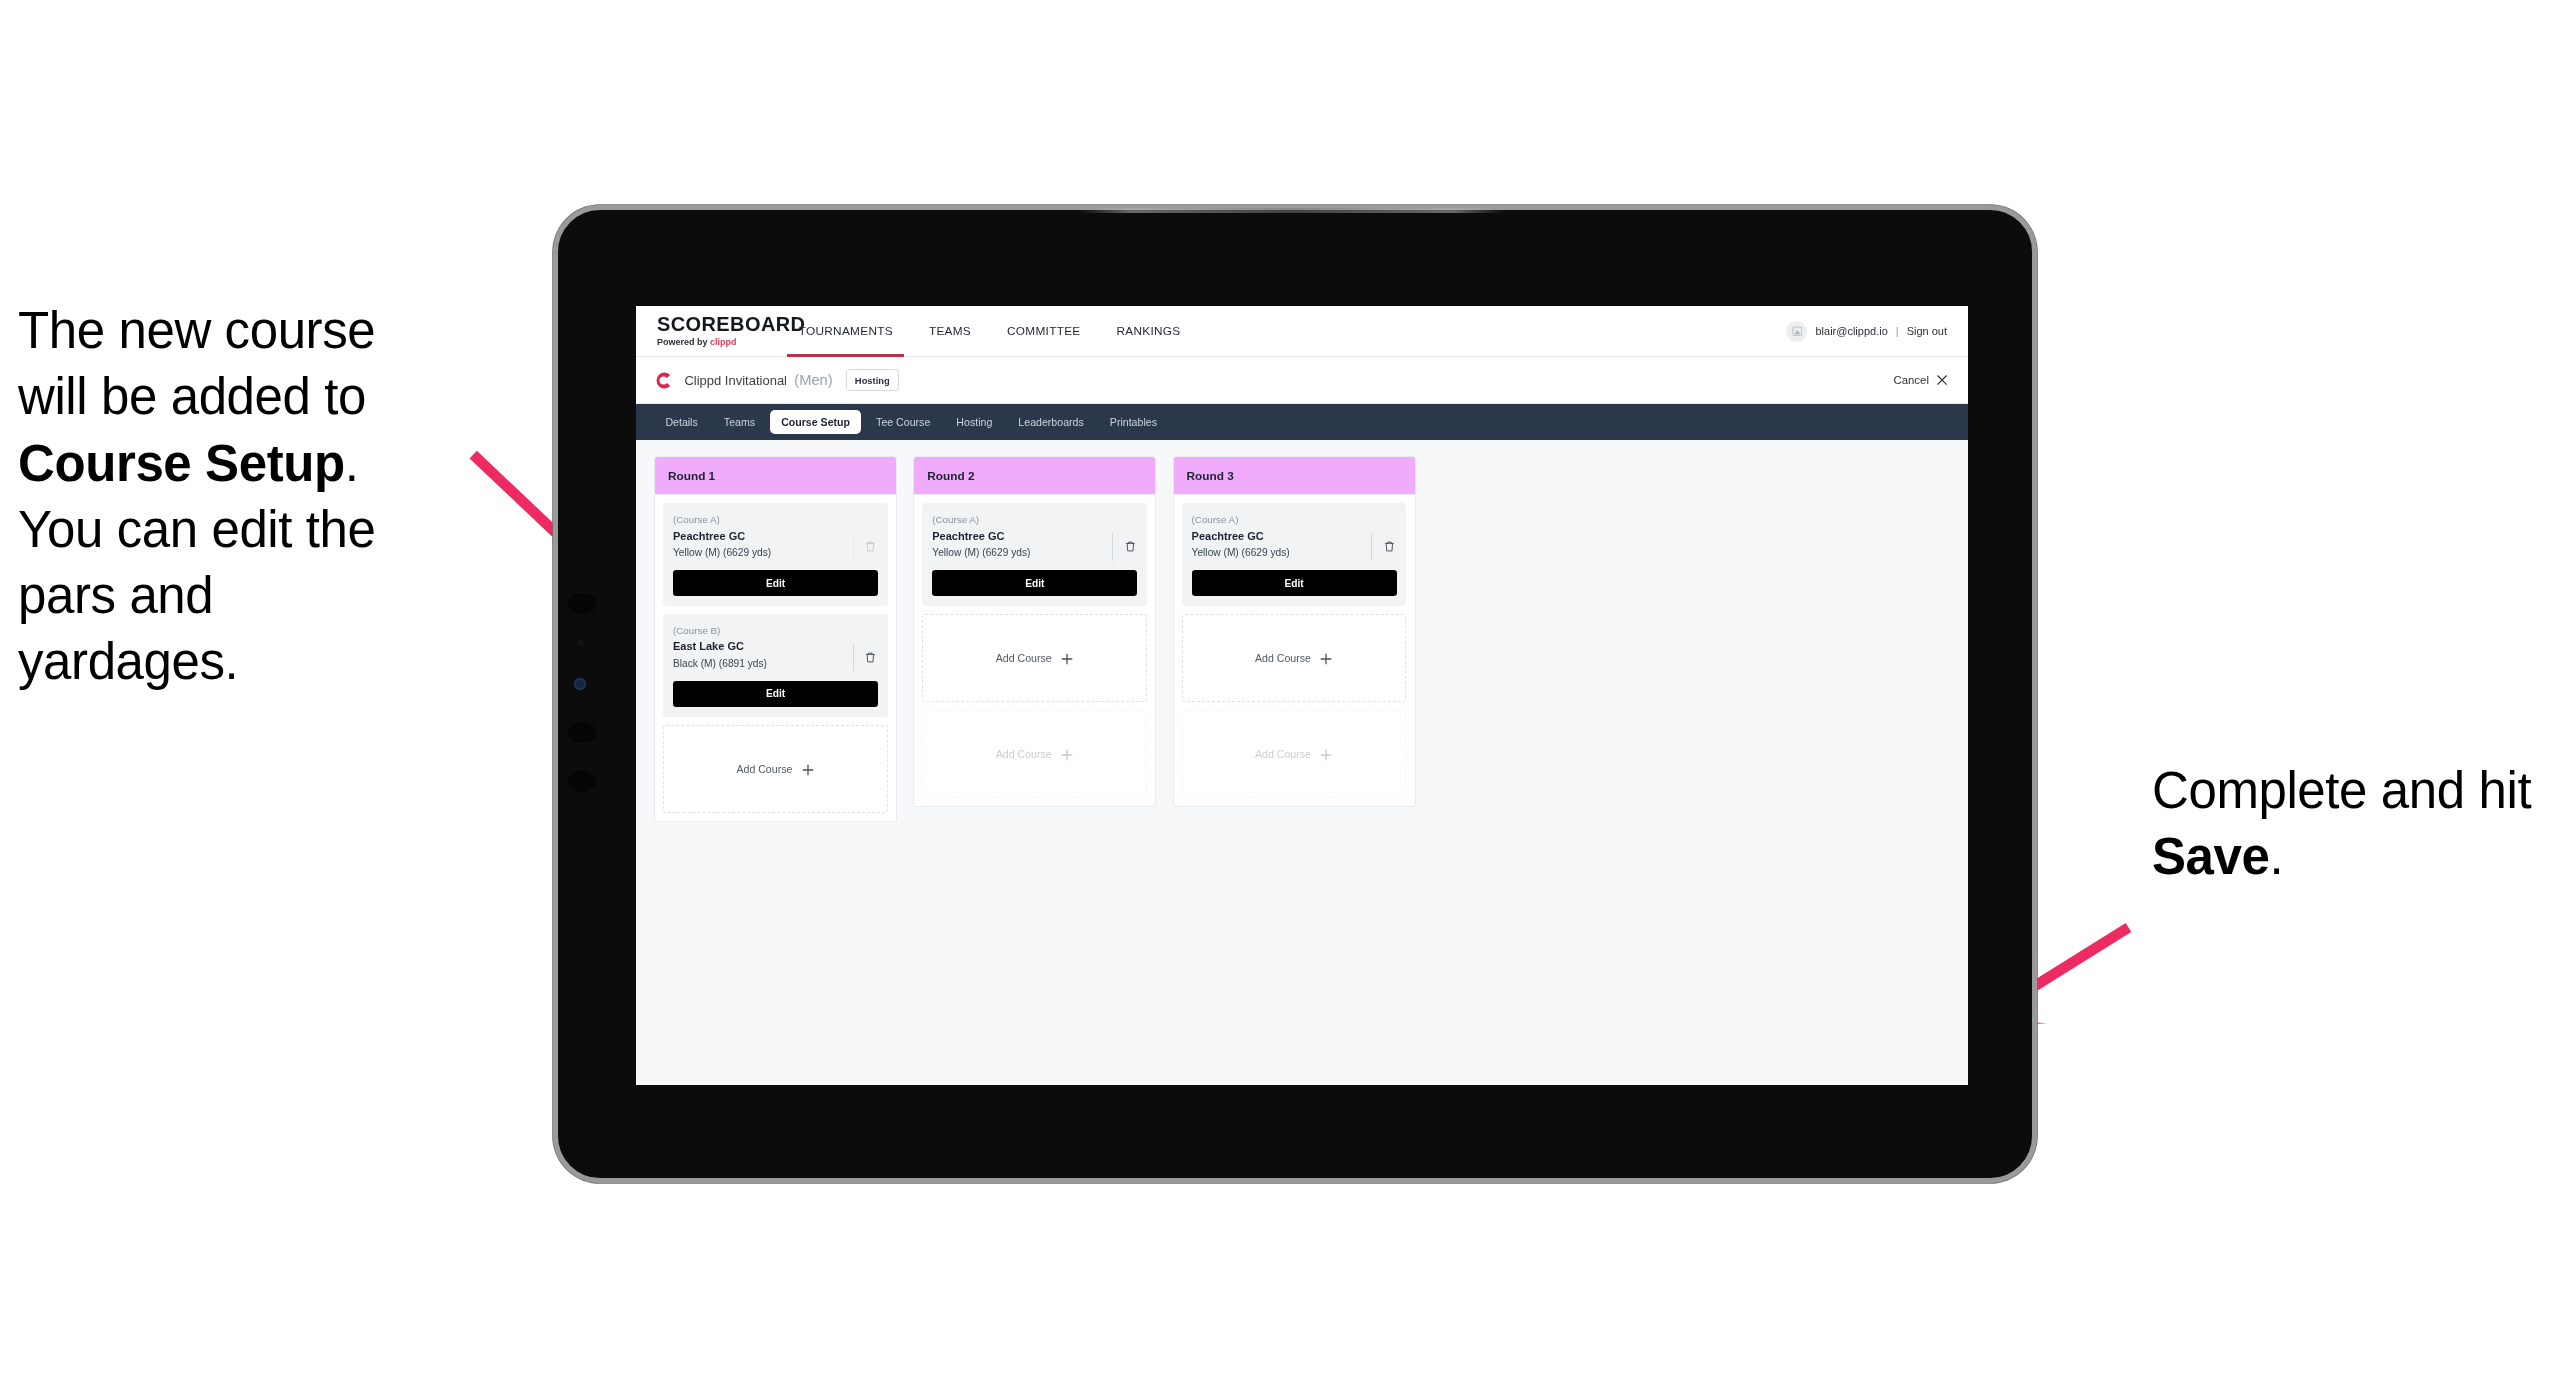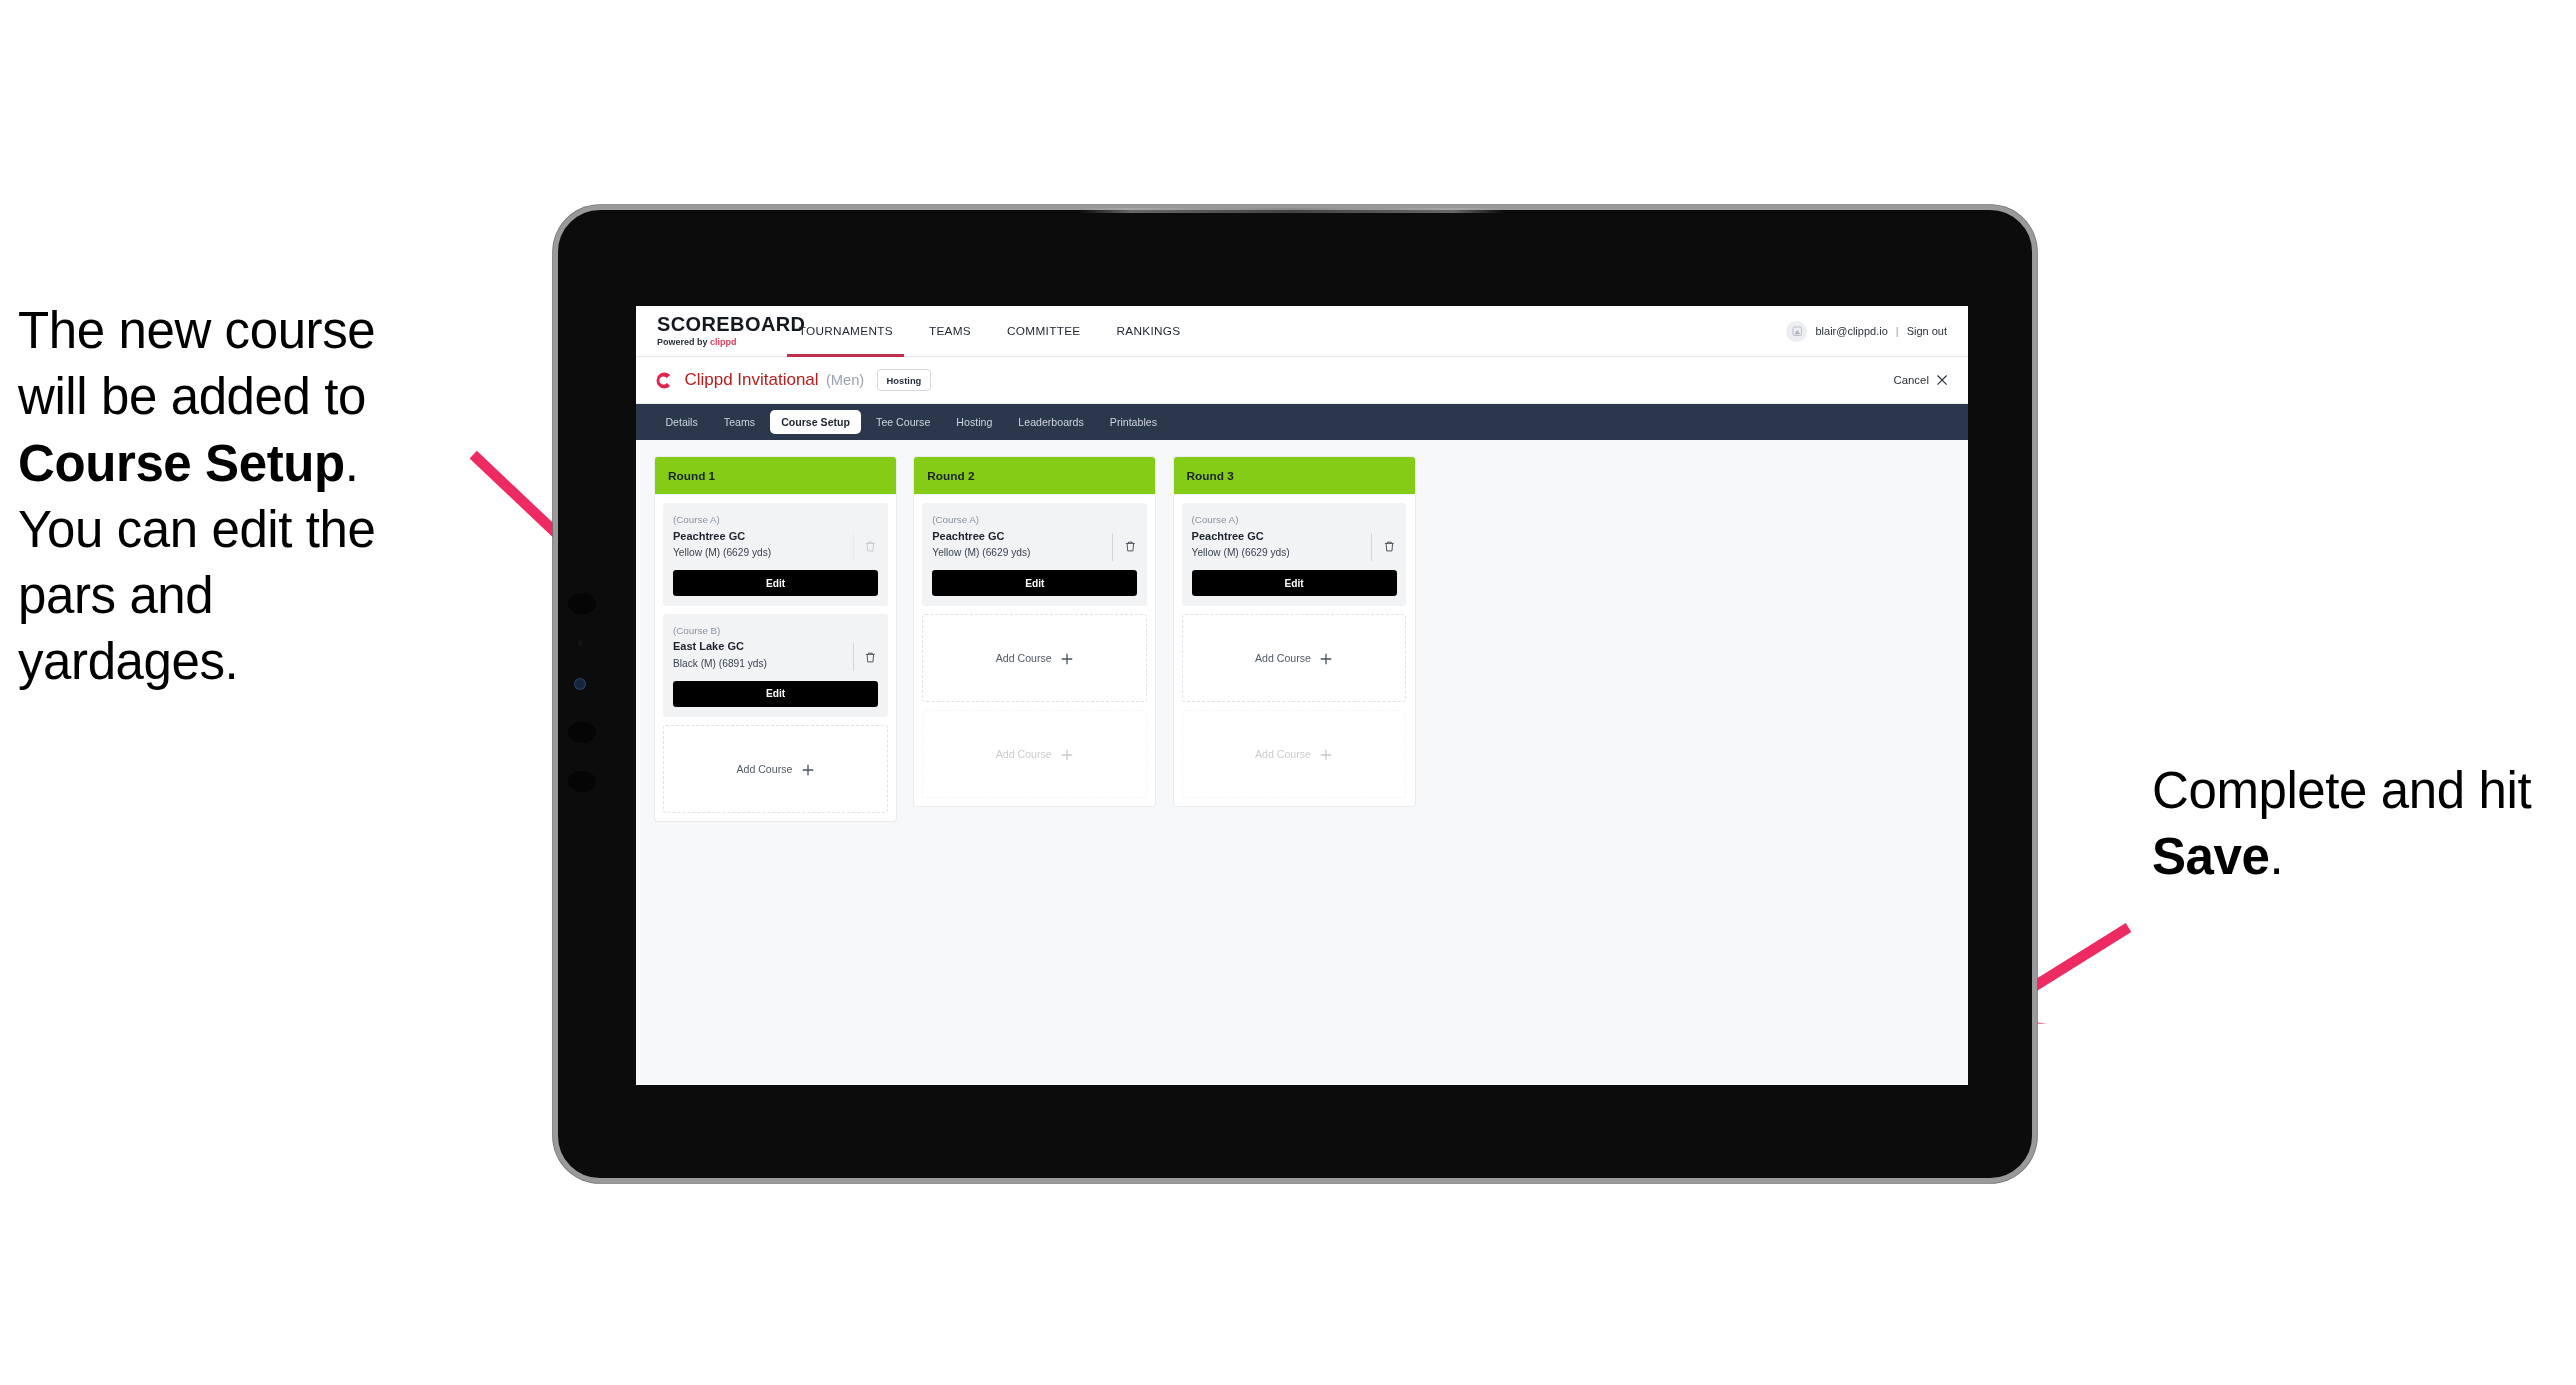--- a/index.html
+++ b/index.html
@@ -82,39 +82,39 @@
   #userbox { margin-left:auto; display:flex; align-items:center; padding-right:21px; gap:8px; }
   #avatar { width:21px; height:21px; border-radius:50%; background:#eceef1; display:flex; align-items:center; justify-content:center; }
   #avatar svg { display:block; }
   #userbox .utext { font-size:11px; color:#2b3139; }
   #userbox .sep { font-size:11px; color:#97a0ac; }
   #userbox .signout { font-size:11px; color:#2b3139; text-decoration:none; }
 
   
   #titlebar { height: 47px; background:#fff; display:flex; align-items:center; border-bottom:0.8px solid #e9ecef; }
   #titlebar .cmark { margin-left:18px; margin-right:11.4px; }
-  #titlebar .tname { font-size:17px; color:#b91c1c; font-weight:400; }
+  #titlebar .tname { font-size:13px; color:#404040; font-weight:400; }
   #titlebar .tgender { font-size:14.7px; color:#9aa3b0; margin-left:7.3px; }
   #titlebar .hostchip {
     margin-left:13px; font-size:9.4px; font-weight:700; color:#2a3140;
     border:0.8px solid #d6dae0; border-radius:3.3px; padding:4.1px 8.2px; background:#fff;
   }
   #cancelbtn { margin-left:auto; margin-right:19.6px; display:flex; align-items:center; gap:7.3px;
                font-size:11.4px; color:#2b3139; cursor:pointer; }
 
   
   #tabstrip { height: 36px; background:#2b374b; display:flex; align-items:center; padding-left:18px; gap:3.3px; }
   .tab { font-size:10.6px; color:#cdd4de; padding:5.7px 11.4px; border-radius:4.9px; white-space:nowrap; }
   .tab.active { background:#ffffff; color:#1d232e; font-weight:700; }
 
   
   #board { padding: 16.3px 18px; display:flex; gap:16.3px; align-items:flex-start; }
   .round-col { width: 243px; }
   .round-head {
-    background:#84cc16; border:0.8px solid #e8ebef; border-bottom:none;
+    background:#f0abfc; border:0.8px solid #e8ebef; border-bottom:none;
     border-radius:4.1px 4.1px 0 0; padding: 11.4px 13px;
     font-size:11.8px; color:#1d232e; font-weight:600;
   }
   .round-body { background:#fff; border:0.8px solid #e8ebef; border-top:0.8px solid #eef1f4; border-radius:0 0 4.1px 4.1px; padding: 8.2px; }
 
   .course-card { background:#f1f3f5; border-radius:3.3px; padding: 9.8px 9.8px 9.8px 9.8px; margin-bottom:8.2px; }
   .cc-top { display:flex; align-items:flex-end; }
   .cc-txt { flex:1; }
   .cc-label { font-size:9.8px; color:#8a939f; line-height:1.5; }
   .cc-name  { font-size:11px; color:#1d232e; font-weight:700; line-height:1.55; }

